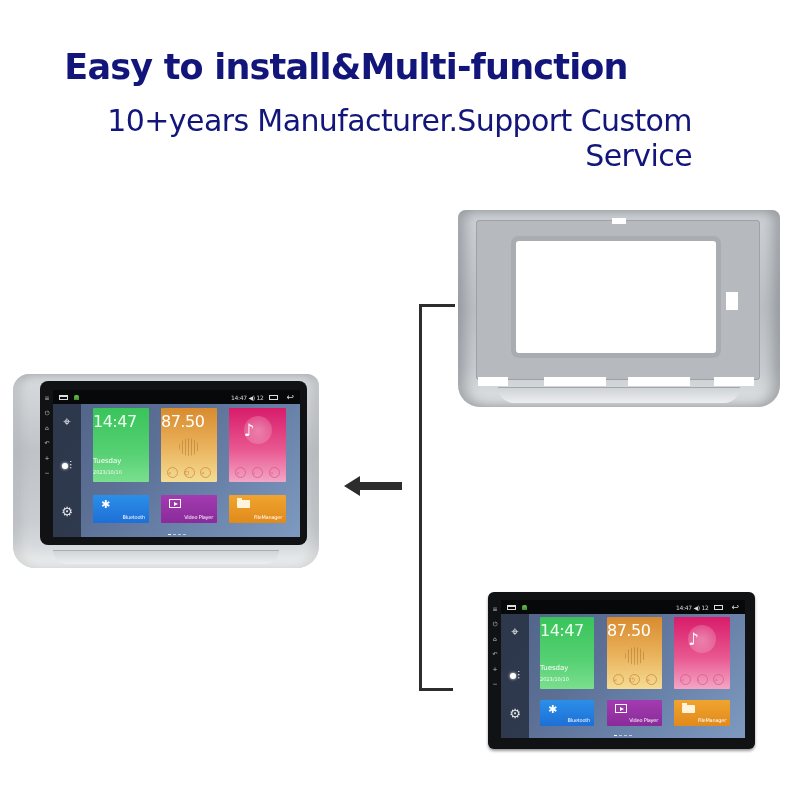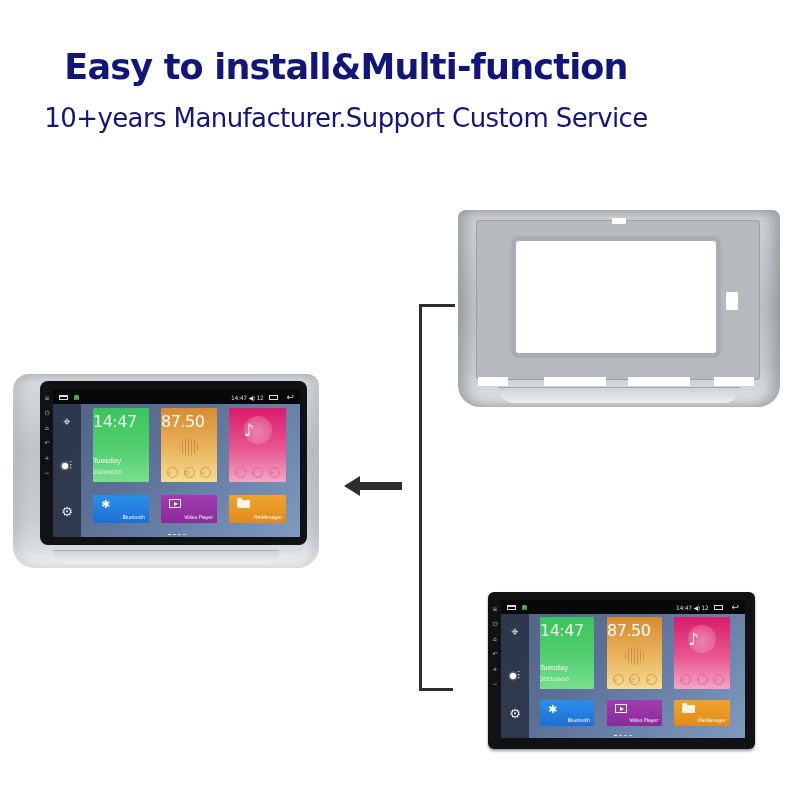--- a/index.html
+++ b/index.html
@@ -4,21 +4,21 @@
   <style>
     * { box-sizing: border-box; margin: 0; padding: 0; }
     html, body { width: 800px; height: 800px; background: #ffffff; overflow: hidden; }
     body { position: relative; font-family: "Liberation Sans", sans-serif; }
 
     .headline {
       position: absolute; left: 0; width: 692px; text-align: center;
       color: #12157a; font-family: "DejaVu Sans", sans-serif;
     }
     .headline.title { top: 47px; font-size: 35px; font-weight: bold; letter-spacing: -0.8px; }
-    .headline.subtitle { top: 103px; font-size: 26px; letter-spacing: -0.6px; }
+    .headline.subtitle { top: 103px; font-size: 30px; letter-spacing: -0.6px; text-align: right; }
 
     
     .bracket-v { position: absolute; left: 419px; top: 304px; width: 3px; height: 387px; background: #2d2d2d; }
     .bracket-t { position: absolute; left: 419px; top: 304px; width: 36px; height: 3px; background: #2d2d2d; }
     .bracket-b { position: absolute; left: 419px; top: 688px; width: 34px; height: 3px; background: #2d2d2d; }
     .arrow { position: absolute; left: 344px; top: 476px; width: 58px; height: 20px; }
 
     
     .frame-left {
       position: absolute; left: 13px; top: 374px; width: 306px; height: 194px;

